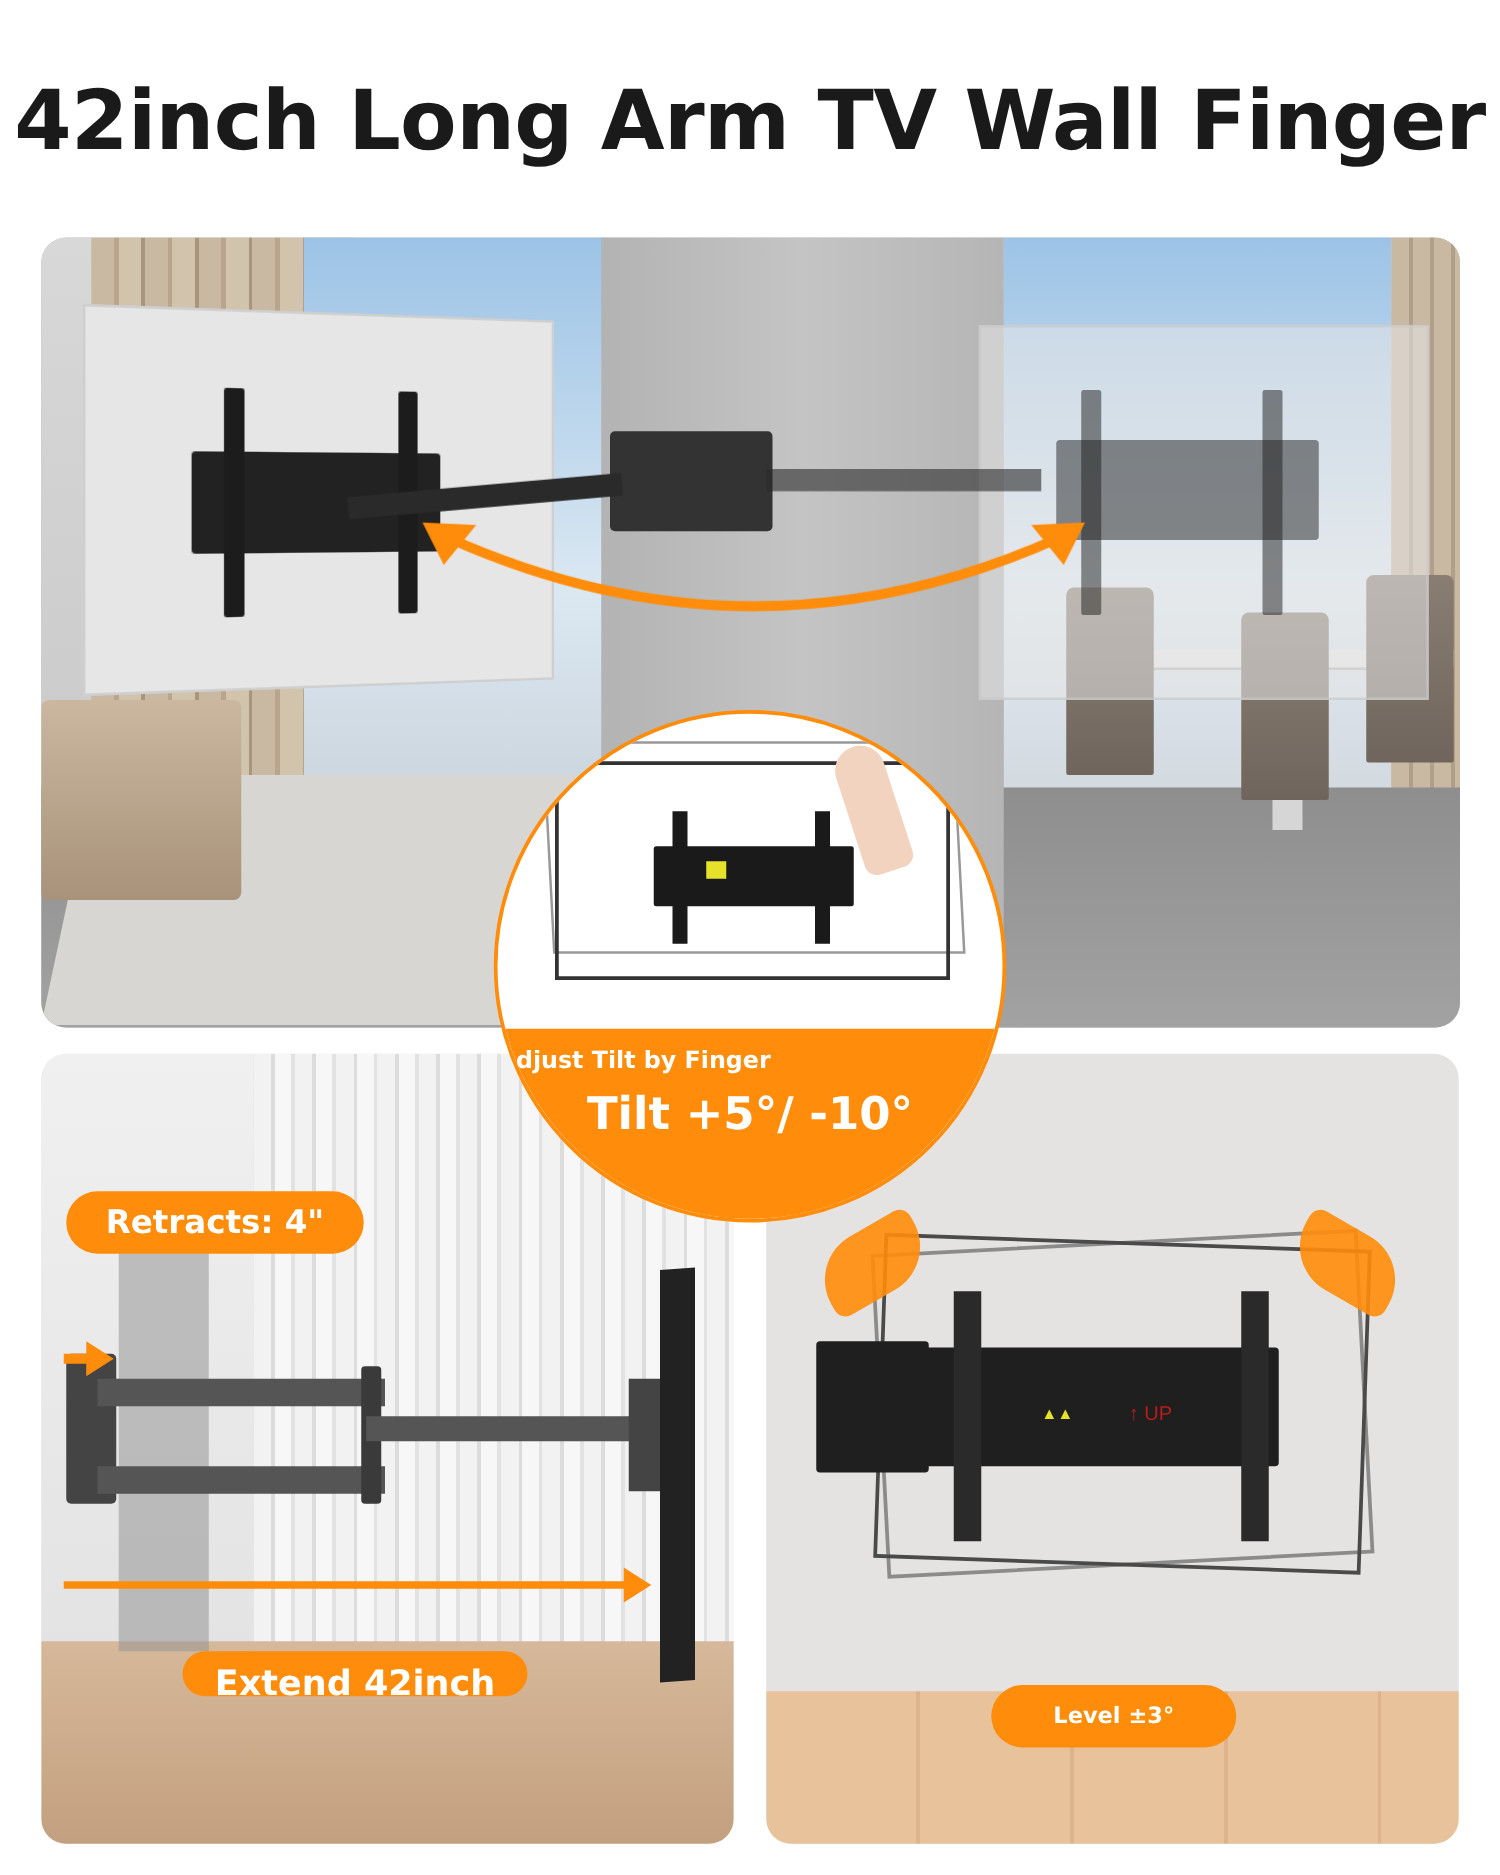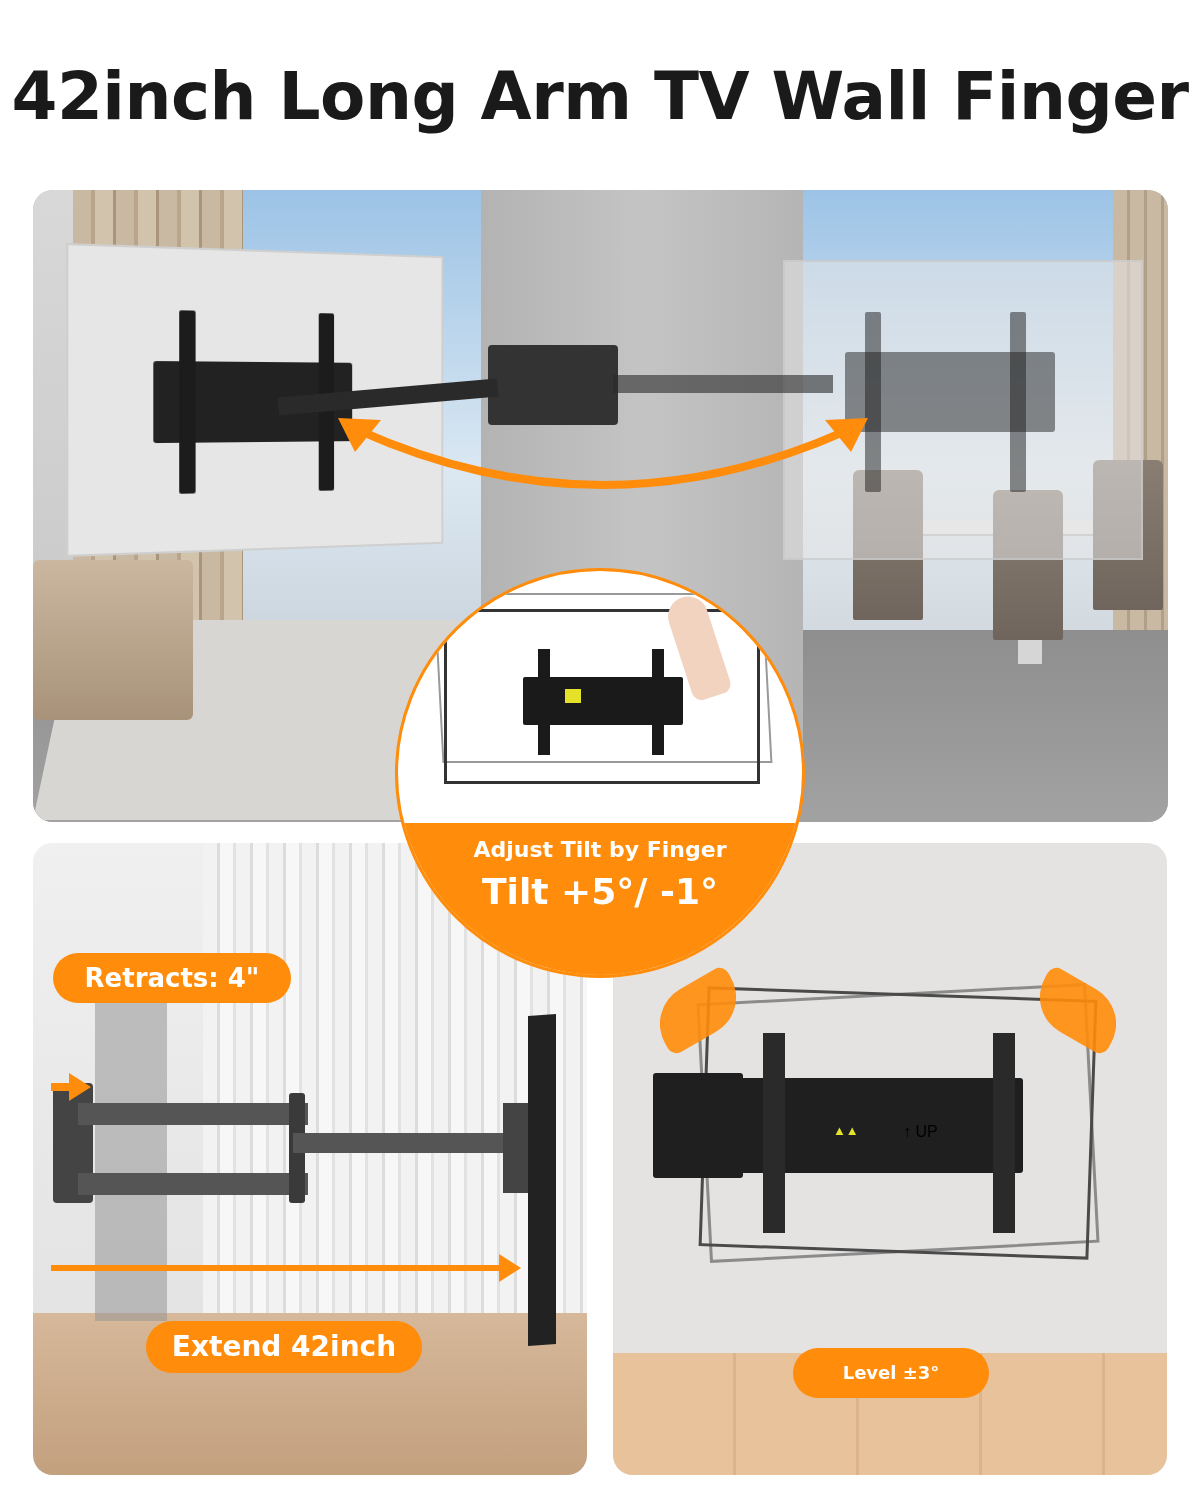--- a/index.html
+++ b/index.html
@@ -64,39 +64,39 @@
     
     .panel-br { left: 613px; top: 843px; width: 554px; height: 632px; background: #e5e3e1; }
     .br-floor { position: absolute; left: 0; top: 510px; width: 100%; height: 130px; background: repeating-linear-gradient(90deg, #e8c29b 0 120px, #dcb38b 120px 123px); }
     .br-frame1 { position: absolute; left: 90px; top: 150px; width: 390px; height: 260px; border: 3px solid #8b8b8b; transform: rotate(-3deg); }
     .br-frame2 { position: absolute; left: 90px; top: 150px; width: 390px; height: 260px; border: 3px solid #4a4a4a; transform: rotate(2deg); }
     .br-mount { position: absolute; left: 120px; top: 235px; width: 290px; height: 95px; background: #1f1f1f; border-radius: 3px; }
     .br-arm { position: absolute; left: 40px; top: 230px; width: 90px; height: 105px; background: #1f1f1f; border-radius: 3px; }
     .br-rail-l { position: absolute; left: 150px; top: 190px; width: 22px; height: 200px; background: #2a2a2a; }
     .br-rail-r { position: absolute; left: 380px; top: 190px; width: 22px; height: 200px; background: #2a2a2a; }
     .logo-text { position: absolute; color: #e6e22a; font-size: 13px; font-weight: 700; }
-    .up-text { position: absolute; color: #000000; font-size: 16px; }
+    .up-text { position: absolute; color: #b91c1c; font-size: 16px; }
     .hand-l { position: absolute; left: 40px; top: 140px; width: 90px; height: 55px; background: #FF8C0A; border-radius: 40px 10px 40px 10px; transform: rotate(-30deg); opacity: 0.9; }
     .hand-r { position: absolute; left: 420px; top: 140px; width: 90px; height: 55px; background: #FF8C0A; border-radius: 10px 40px 10px 40px; transform: rotate(30deg); opacity: 0.9; }
 
     
     .circle {
       position: absolute; left: 395px; top: 568px; width: 410px; height: 410px;
       border-radius: 50%; overflow: hidden; border: 3px solid #FF8C0A;
       background: #ffffff;
     }
     .circle-bottom { position: absolute; left: 0; top: 252px; width: 100%; height: 160px; background: #FF8C0A; }
     .circle-frame1 { position: absolute; left: 40px; top: 22px; width: 330px; height: 170px; border: 2px solid #999; transform: skewX(3deg); }
     .circle-frame2 { position: absolute; left: 46px; top: 38px; width: 316px; height: 175px; border: 3px solid #333; }
     .circle-mount { position: absolute; left: 125px; top: 106px; width: 160px; height: 48px; background: #1a1a1a; border-radius: 2px; }
     .circle-rail-l { position: absolute; left: 140px; top: 78px; width: 12px; height: 106px; background: #1a1a1a; }
     .circle-rail-r { position: absolute; left: 254px; top: 78px; width: 12px; height: 106px; background: #1a1a1a; }
     .circle-hand { position: absolute; left: 280px; top: 24px; width: 40px; height: 104px; background: #f1d3bf; border-radius: 20px 20px 10px 10px; transform: rotate(-18deg); }
     .circle-logo { position: absolute; left: 167px; top: 118px; width: 16px; height: 14px; background: #e6e22a; }
-    .circle-label1 { position: absolute; left: 0; top: 266px; width: 100%; text-align: center; color: #fff; font-weight: 700; font-size: 22px; font-family: "DejaVu Sans", sans-serif; }
+    .circle-label1 { position: absolute; left: 0; top: 266px; width: 100%; color: #fff; font-weight: 700; font-size: 19px; font-family: "DejaVu Sans", sans-serif; }
     .circle-label2 { position: absolute; left: 0; top: 300px; width: 100%; text-align: center; color: #fff; font-weight: 700; font-size: 36px; font-family: "DejaVu Sans", sans-serif; }
 
     .arrow-line { position: absolute; background: #FF8C0A; }
     .arrow-head { position: absolute; width: 0; height: 0; border-top: 14px solid transparent; border-bottom: 14px solid transparent; border-left: 22px solid #FF8C0A; }
   </style>
 </head>
 <body>
 
 <div class="title">42inch Long Arm TV Wall Finger</div>
 
@@ -152,21 +152,21 @@
   <div class="bl-tvbracket"></div>
   <div class="bl-tv"></div>
 
   <div class="arrow-line" style="left:18px; top:240px; width:20px; height:8px;"></div>
   <div class="arrow-head" style="left:36px; top:230px;"></div>
 
   <div class="arrow-line" style="left:18px; top:422px; width:450px; height:6px;"></div>
   <div class="arrow-head" style="left:466px; top:411px;"></div>
 
   <div class="pill" style="left:20px; top:110px; width:238px; height:50px; line-height:50px; font-size:26px;">Retracts: 4"</div>
-  <div class="pill" style="left:113px; top:478px; width:276px; height:52px; line-height:52px; font-size:28px;">Extend 42inch</div>
+  <div class="pill" style="left:113px; top:478px; width:276px; height:36px; line-height:52px; font-size:28px;">Extend 42inch</div>
 </div>
 
 <div class="panel panel-br">
   <div class="br-floor"></div>
   <div class="br-frame1"></div>
   <div class="br-frame2"></div>
   <div class="br-arm"></div>
   <div class="br-mount"></div>
   <div class="br-rail-l"></div>
   <div class="br-rail-r"></div>
@@ -184,14 +184,14 @@
 <div class="circle">
   <div class="circle-bottom"></div>
   <div class="circle-frame1"></div>
   <div class="circle-frame2"></div>
   <div class="circle-rail-l"></div>
   <div class="circle-rail-r"></div>
   <div class="circle-mount"></div>
   <div class="circle-logo"></div>
   <div class="circle-hand"></div>
   <div class="circle-label1">Adjust Tilt by Finger</div>
-  <div class="circle-label2">Tilt +5°/ -1°</div>
+  <div class="circle-label2">Tilt +5°/ -10°</div>
 </div>
 
 </body></html>

